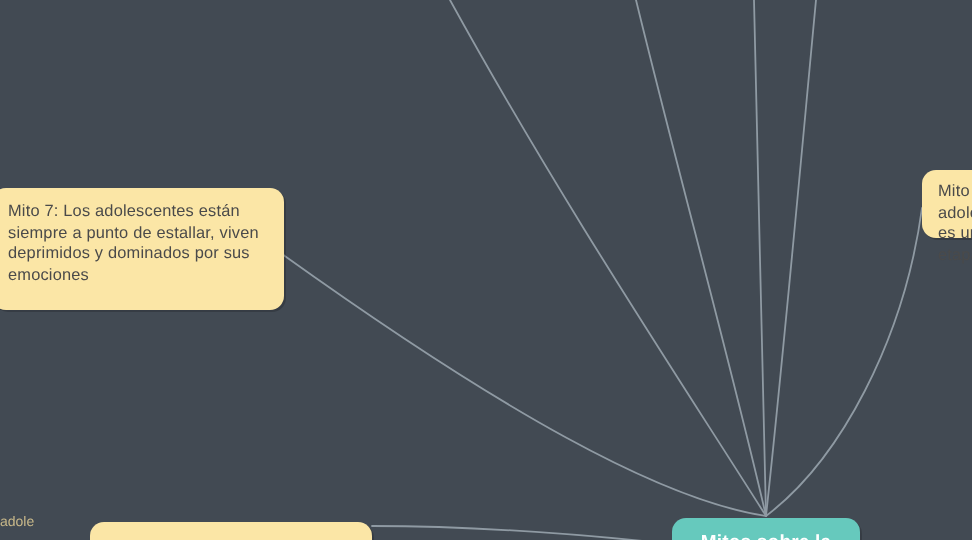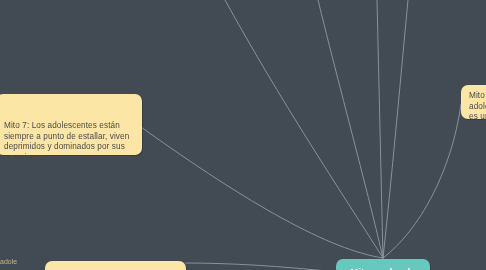--- a/index.html
+++ b/index.html
@@ -52,21 +52,20 @@
   }
   #node-mito7 {
     left: -4px;
     top: 94px;
     width: 146px;
     height: 61px;
   }
   #node-mito7 .node-text {
     display: block;
     padding-top: 1px;
-    margin-top: 20px;
   }
   #node-right-clipped {
     left: 461px;
     top: 85px;
     width: 58px;
     height: 34px;
   }
   #node-bottomleft-clipped {
     left: 45px;
     top: 261px;

